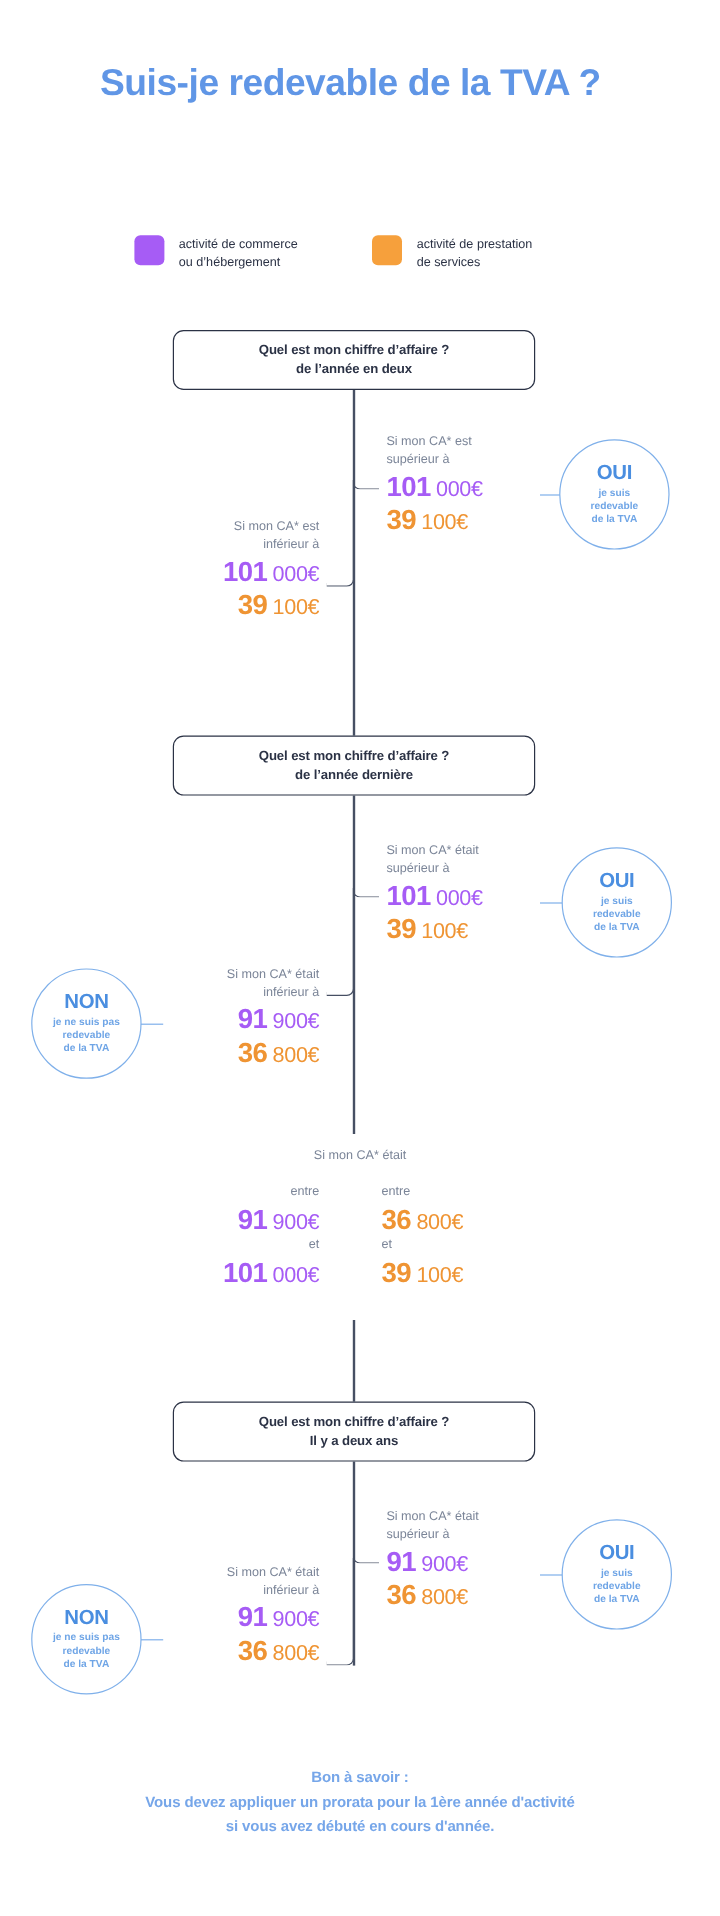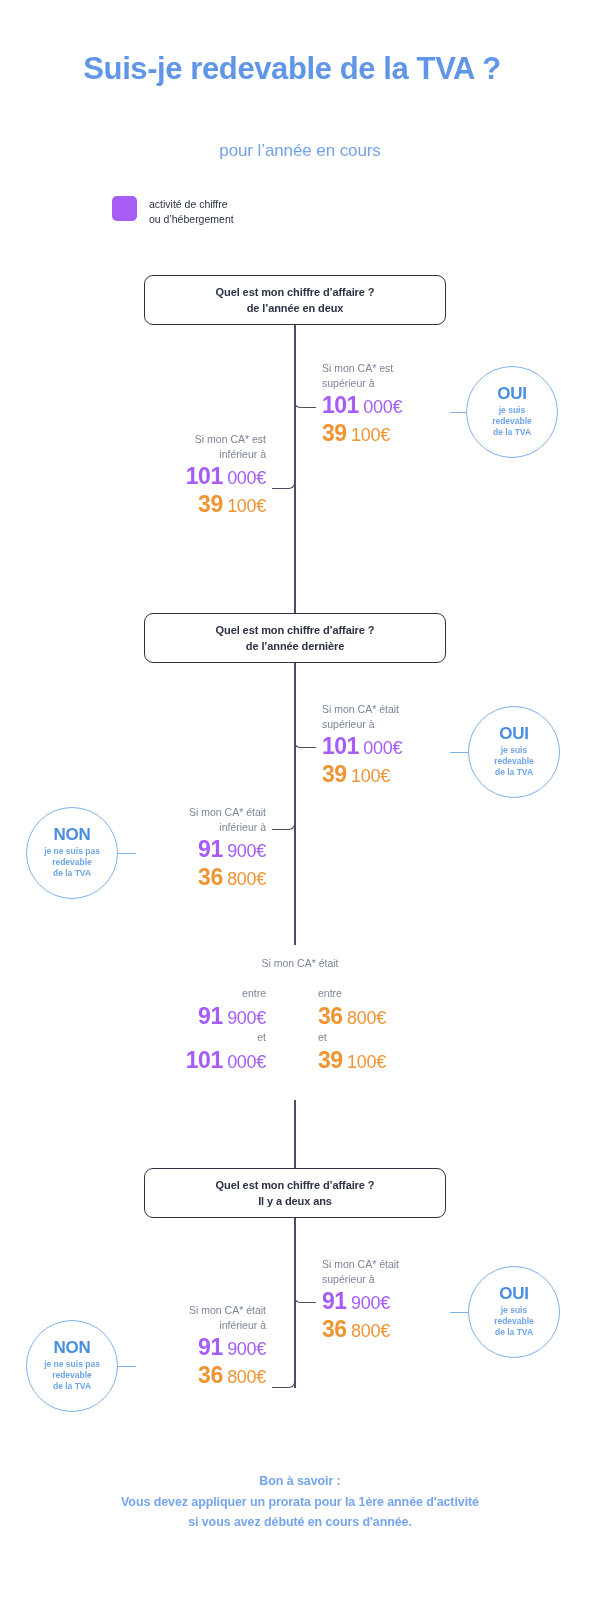--- a/index.html
+++ b/index.html
@@ -197,27 +197,31 @@
     letter-spacing: -0.1px;
   }
 </style>
 </head>
 <body>
 
 <div id="page">
 
   <div class="title">Suis-je redevable
 de la TVA ?</div>
-  <div class="subtitle">pour l’année en cours</div>
 
   <div class="legend">
     <div class="legend-entry">
       <span class="swatch purple"></span>
-      <span class="legend-label">activité de chiffre
+      <span class="legend-label">activité de commerce
 ou d’hébergement</span>
+    </div>
+    <div class="legend-entry">
+      <span class="swatch orange"></span>
+      <span class="legend-label">activité de prestation
+de services</span>
     </div>
   </div>
 
   <div class="qbox" id="qbox1">
     <span>Quel est mon chiffre d’affaire ?</span>
     <span>de l’année en deux</span>
   </div>
 
   <div class="vline" style="left:294px; top:325px; height:288px;"></div>
 

